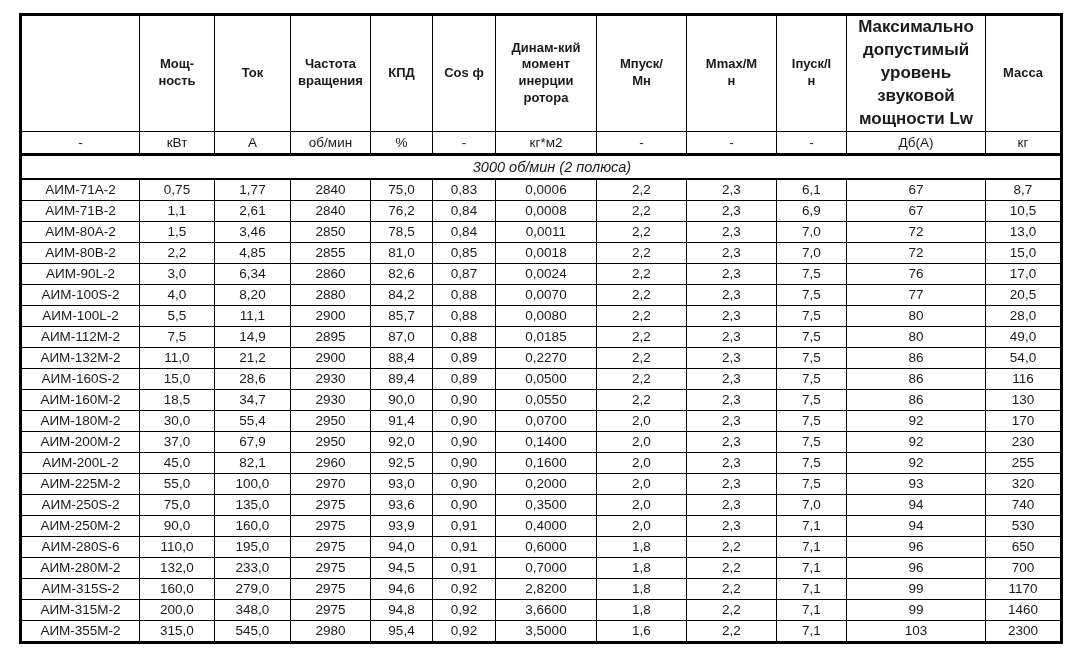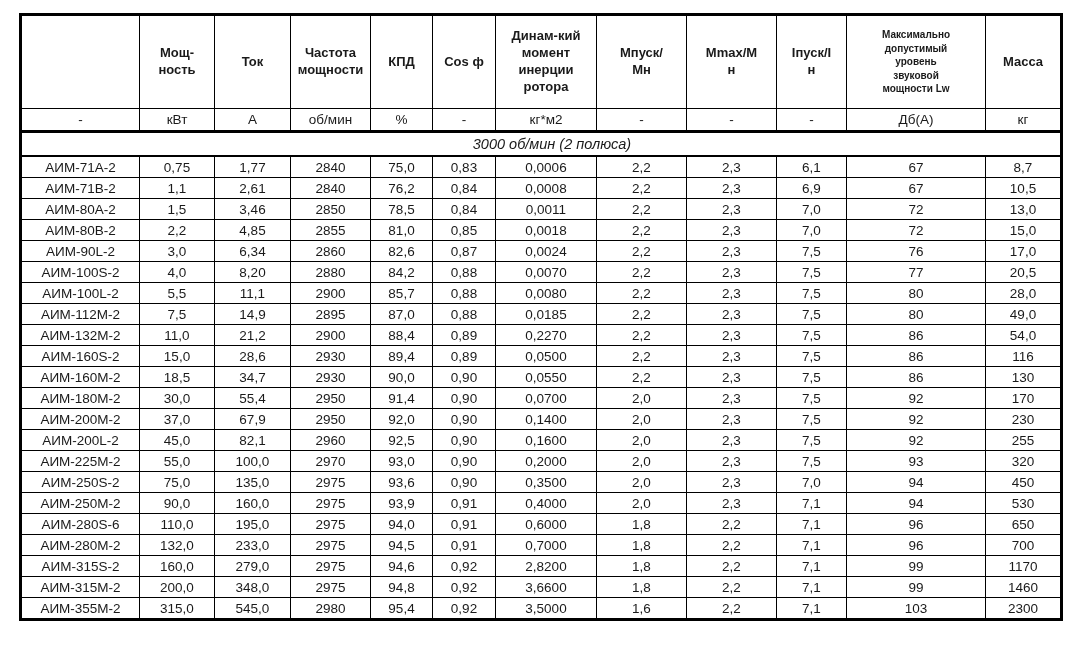--- a/index.html
+++ b/index.html
@@ -32,21 +32,21 @@
   }
   
   tr.hdr th {
     height: 92px;
     font-weight: bold;
     font-size: 13px;
     line-height: 1.3;
     white-space: pre-line;
   }
   tr.hdr th.small-hdr {
-    font-size: 10px;
+    font-size: 17px;
     line-height: 1.35;
   }
   
   tr.units td {
     height: 21px;
     font-size: 13.5px;
     border-bottom: 3px solid #000;
   }
   
   tr.section td {
@@ -81,21 +81,21 @@
         <col style="width:139px">
         <col style="width:76px">
     </colgroup>
     <thead>
       <tr class="hdr">
           <th></th>
           <th>Мощ-
 ность</th>
           <th>Ток</th>
           <th>Частота
-мощности</th>
+вращения</th>
           <th>КПД</th>
           <th>Cos ф</th>
           <th>Динам-кий
 момент
 инерции
 ротора</th>
           <th>Мпуск/
 Мн</th>
           <th>Mmax/М
 н</th>
@@ -342,21 +342,21 @@
           <td>75,0</td>
           <td>135,0</td>
           <td>2975</td>
           <td>93,6</td>
           <td>0,90</td>
           <td>0,3500</td>
           <td>2,0</td>
           <td>2,3</td>
           <td>7,0</td>
           <td>94</td>
-          <td>450</td>
+          <td>740</td>
         </tr>
         <tr class="data">
           <td>АИМ-250М-2</td>
           <td>90,0</td>
           <td>160,0</td>
           <td>2975</td>
           <td>93,9</td>
           <td>0,91</td>
           <td>0,4000</td>
           <td>2,0</td>

